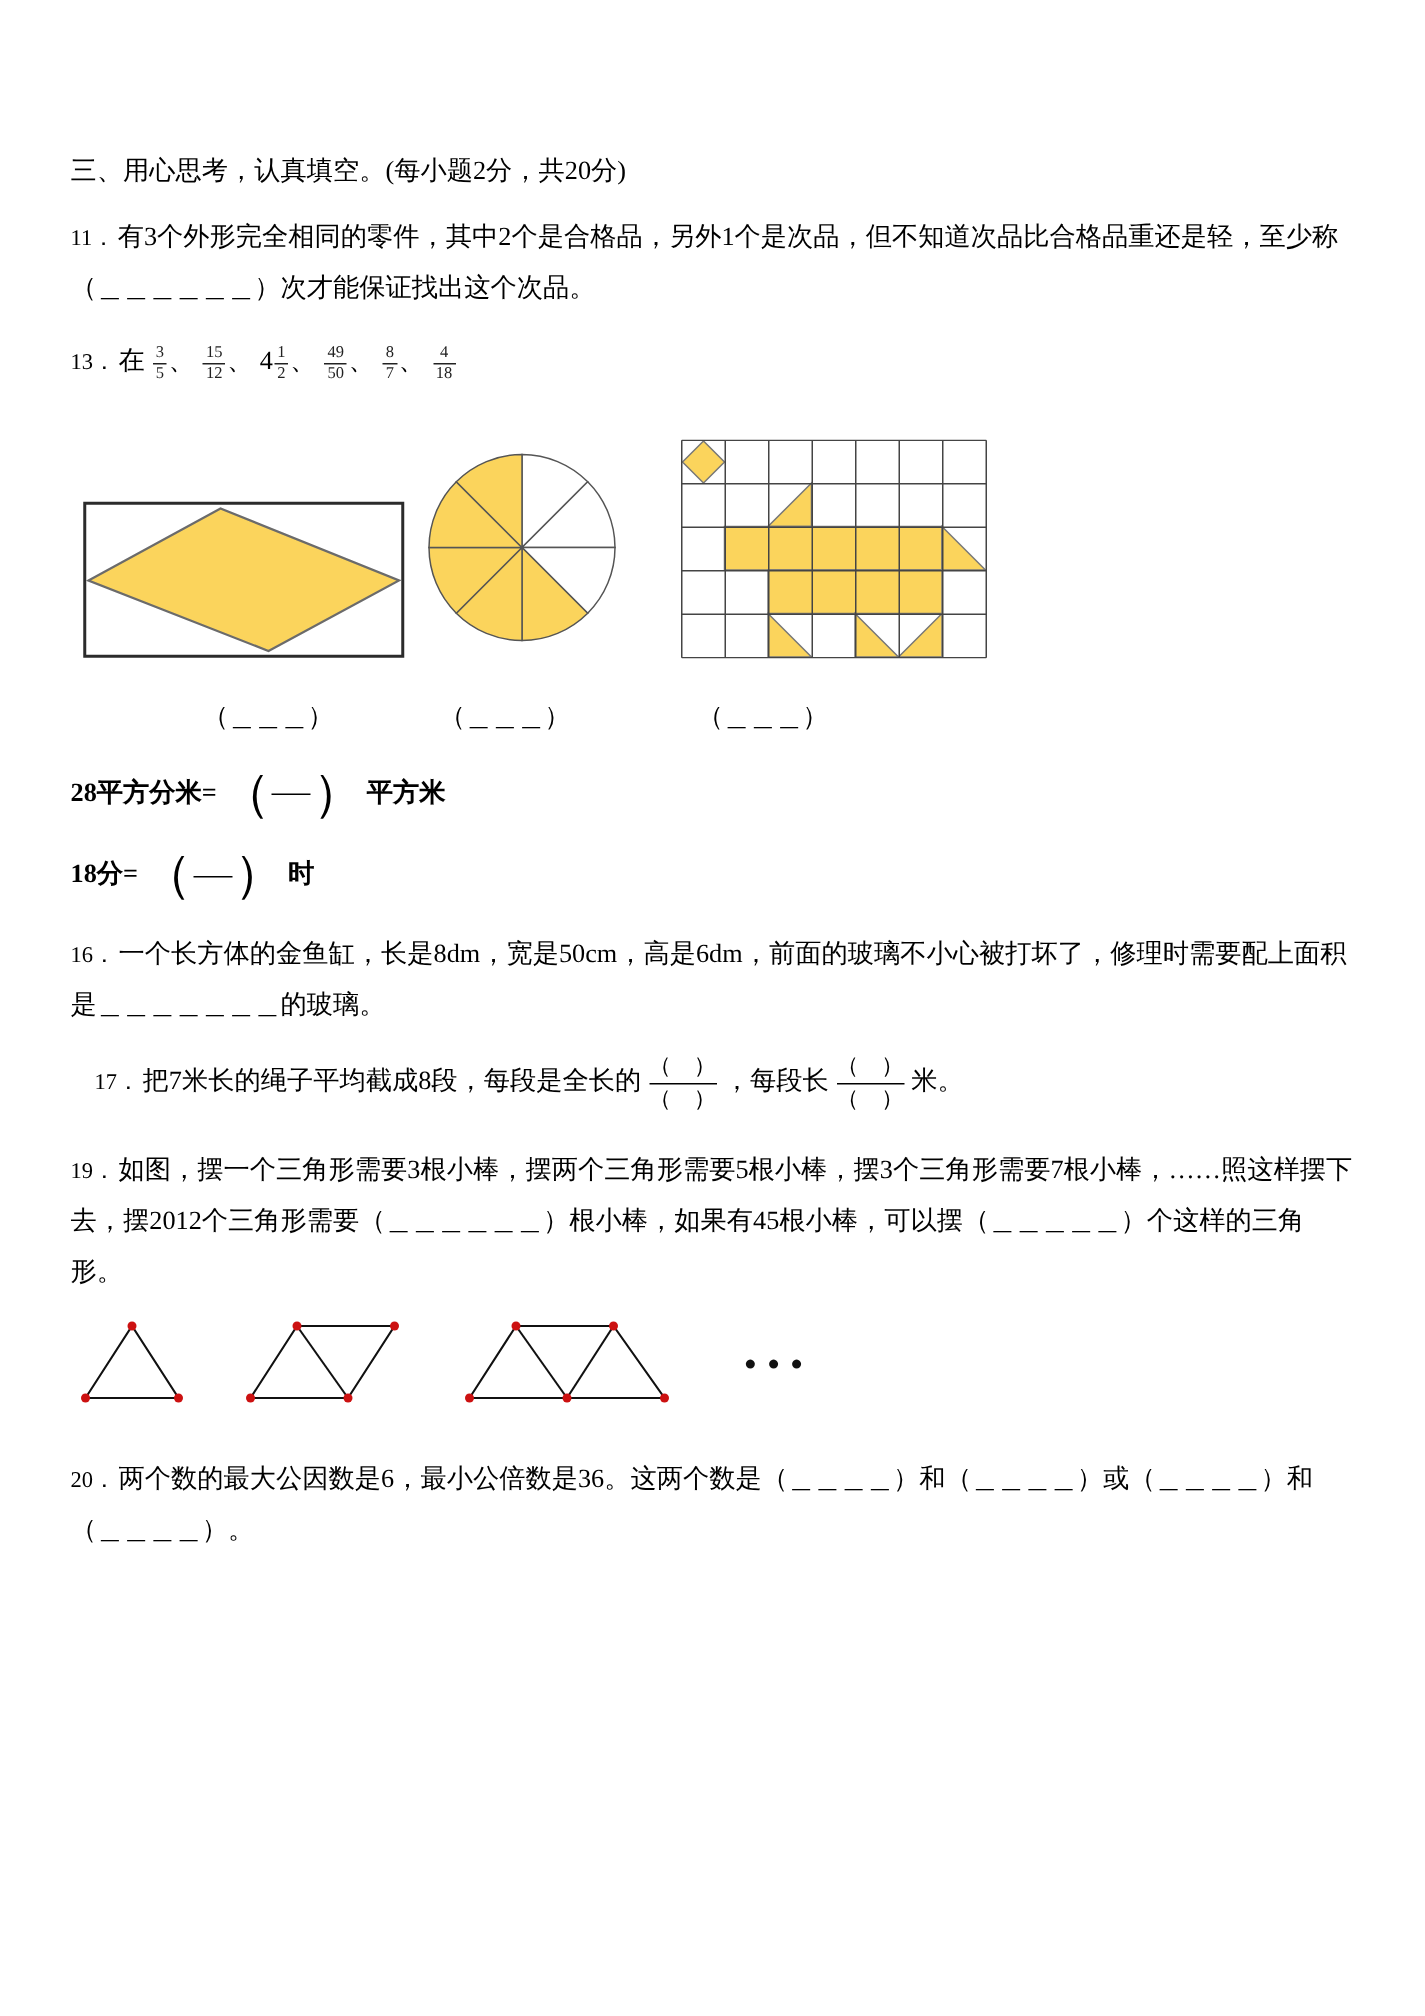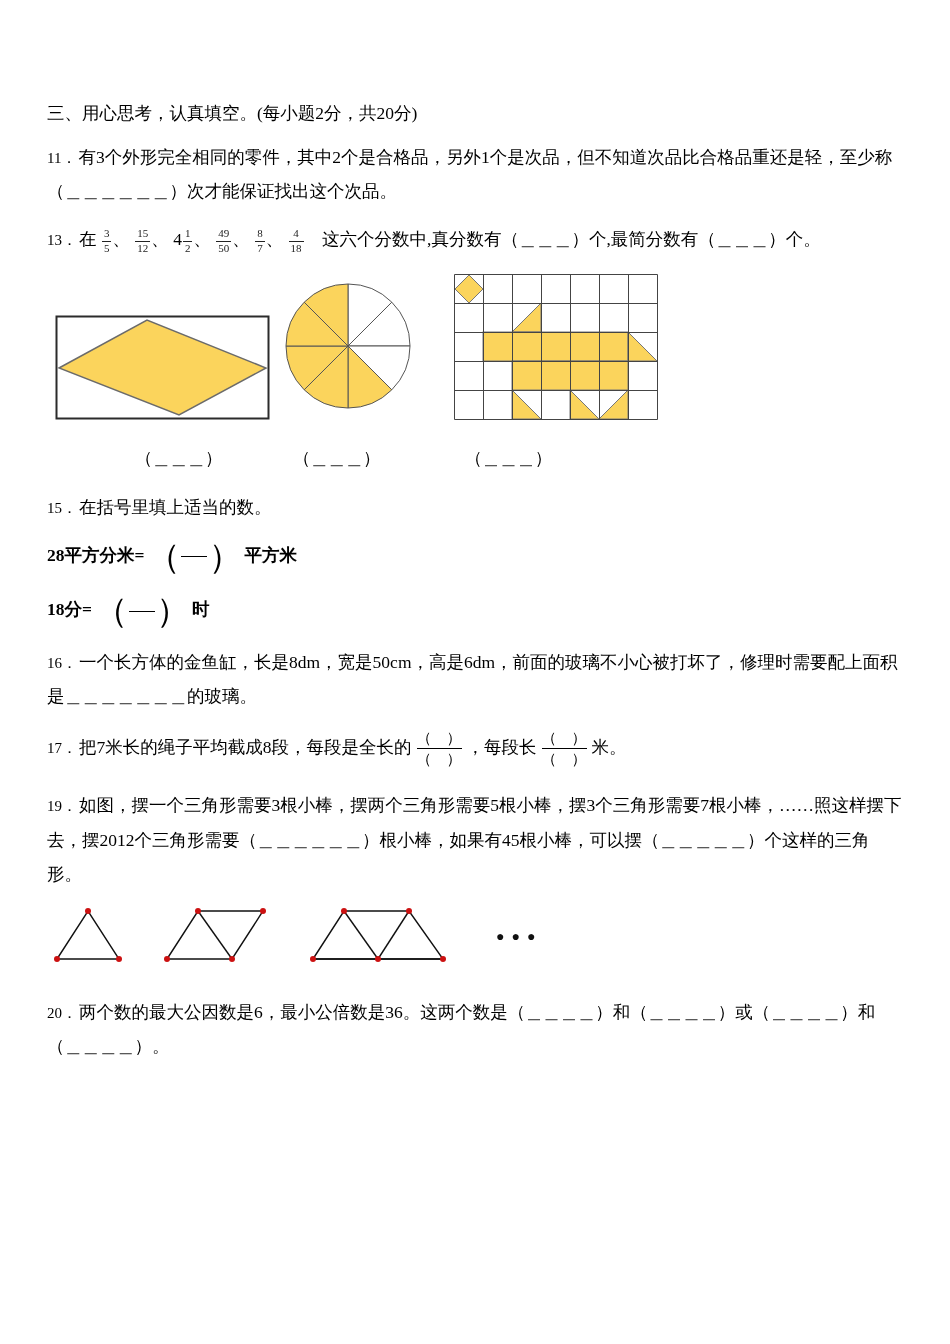--- a/index.html
+++ b/index.html
@@ -16,21 +16,21 @@
   .qnum { font-size: 15px; color: #000000; margin-right: 2px; }
   .section-header { margin-bottom: 10px; }
 
   
   .frac {
     display: inline-flex; flex-direction: column; align-items: center;
     font-size: 11px; line-height: 1.2; vertical-align: 8px; margin: 0 1px; color: #222;
   }
   .frac .fn { padding: 0 2px; }
   .frac .fd { border-top: 1px solid #222; padding: 0 2px; }
-  .q13 { margin-top: 14px; margin-bottom: 17px; }
+  .q13 { margin-top: 14px; margin-bottom: 36px; }
 
   
   .figures-row { display: flex; align-items: flex-end; margin: 8px 0 26px 8px; }
   .fig-circle { margin-left: 12px; margin-bottom: 8px; }
   .fig-grid { margin-left: 40px; }
   .blanks-row { margin: 0 0 20px; }
   .blanks-row .b1 { margin-left: 88px; }
   .blanks-row .b2 { margin-left: 66px; }
   .blanks-row .b3 { margin-left: 80px; }
 
@@ -39,21 +39,21 @@
   .pblank { display: inline-flex; align-items: center; vertical-align: middle; margin: 0 2px; font-weight: normal; }
   .pblank .pp { font-size: 34px; line-height: 1; }
   .pblank .pl { display: inline-block; width: 26px; height: 0; border-top: 1.6px solid #000; margin: 0 1px; }
 
   
   .bfrac {
     display: inline-flex; flex-direction: column; align-items: center;
     font-size: 15px; line-height: 1.35; vertical-align: middle; margin: 0 5px;
   }
   .bfrac .fd { border-top: 1.3px solid #000; }
-  .q17 { line-height: 2.6; margin: 12px 0 18px; }
+  .q17 { line-height: 2.6; margin: 12px 16px 18px; }
 
   
   .tri-row { display: flex; align-items: flex-end; margin: 14px 0 30px 2px; }
   .tri-fig { margin-right: 34px; }
   .tri-dots { font-size: 14px; letter-spacing: 7px; margin: 0 0 20px 10px; color: #111; }
 
   svg { display: block; }
 </style>
 </head>
 <body>
@@ -87,21 +87,21 @@
         <span class="fn">49</span>
         <span class="fd">50</span>
       </span><span>、</span>
     <span class="frac">
         <span class="fn">8</span>
         <span class="fd">7</span>
       </span><span>、</span>
     <span class="frac">
         <span class="fn">4</span>
         <span class="fd">18</span>
-      </span><span>　这六个分数中,真分数有（＿＿＿）个,最简分数有（＿＿＿）个。</span>
+      </span>
   </p>
 
 
   <div class="figures-row">
 
     <svg class="fig-rect" width="215" height="105" viewBox="0 0 215 105">
       <rect x="1.5" y="1.5" width="212" height="102" fill="#ffffff" stroke="#2b2b2b" stroke-width="2"></rect>
       <polygon points="4,53 92,5 211,53 124,100" fill="#FBD45C" stroke="#6b6b6b" stroke-width="1.5"></polygon>
     </svg>
 
@@ -147,23 +147,20 @@
       </g>
     </svg>
   </div>
 
   <div class="blanks-row">
     <span class="b1">（＿＿＿）</span>
     <span class="b2">（＿＿＿）</span>
     <span class="b3">（＿＿＿）</span>
   </div>
 
-  <p class="item">
-    <span class="qnum">15．</span><span>在括号里填上适当的数。</span>
-  </p>
 
   <p class="item bold-line">
     <span>28平方分米=</span><span class="pblank">
         <span class="pp">（</span>
         <span class="pl"></span>
         <span class="pp">）</span>
       </span><span>平方米</span>
   </p>
 
   <p class="item bold-line">

